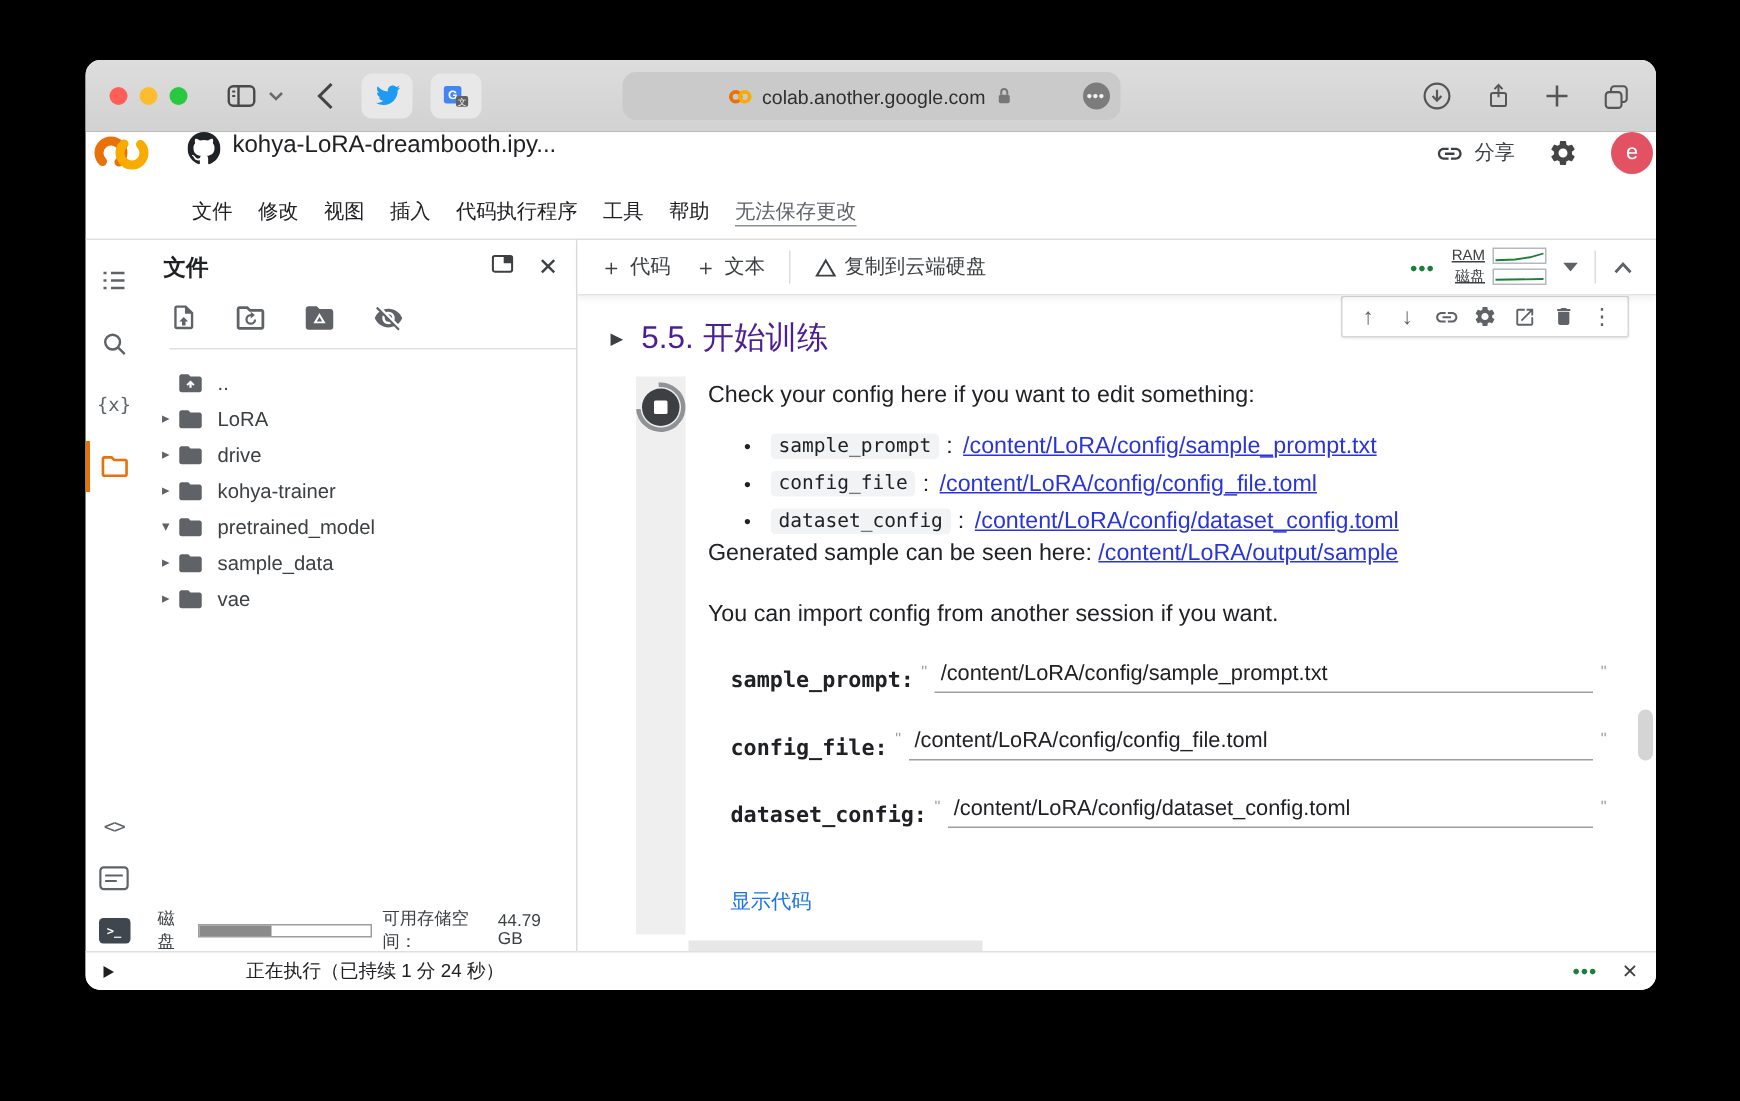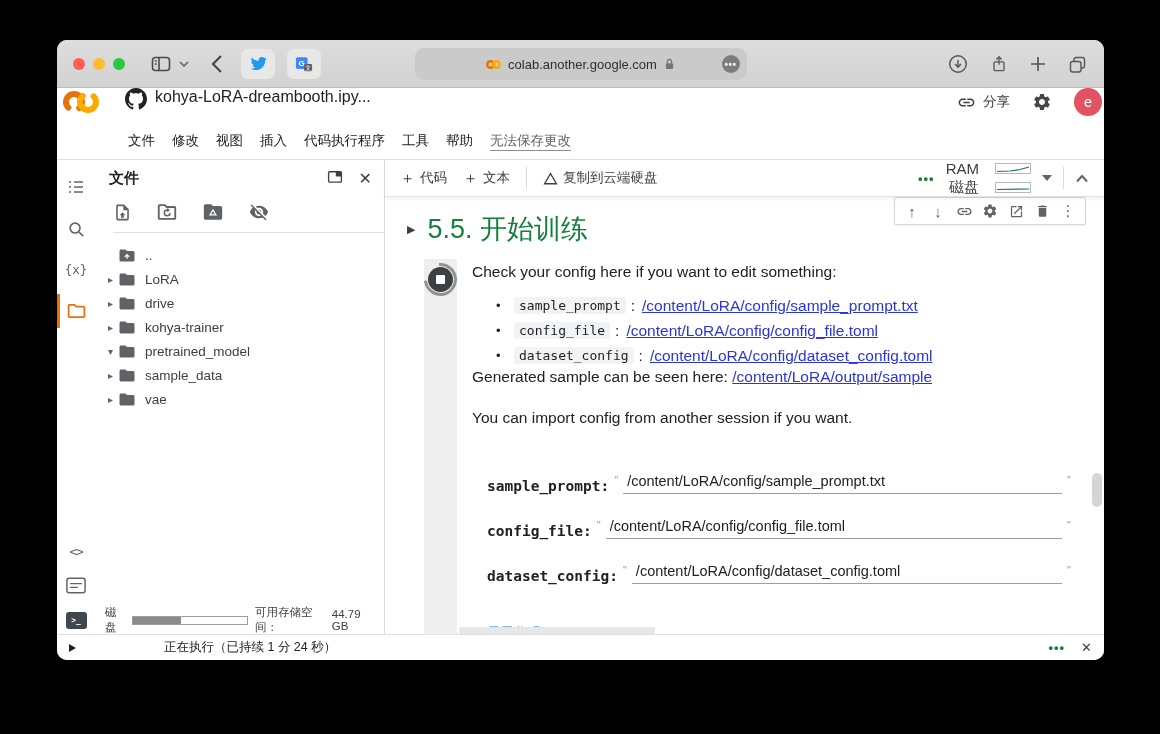--- a/index.html
+++ b/index.html
@@ -66,28 +66,28 @@
   
   .main { flex:1; display:flex; flex-direction:column; min-width:0; position:relative; }
   .ntb { height:37px; display:flex; align-items:center; padding:0 15px; gap:16px;
     border-bottom:1px solid #e3e3e3; box-shadow:0 2px 4px rgba(0,0,0,.06);
     flex:none; font-size:13.5px; color:#3c4043; position:relative; z-index:2; background:#fff; }
   .ntb-btn { display:flex; align-items:center; gap:5px; }
   .plus { font-size:15px; color:#3c4043; }
   .vdiv { width:1px; height:22px; background:#dadce0; }
   .ntb-right { margin-left:auto; display:flex; align-items:center; gap:11px; }
   .dots-green { color:#188038; font-weight:700; letter-spacing:1px; font-size:13px; }
-  .resgrid { display:grid; grid-template-columns:auto auto; gap:1px 16px; align-items:center;
-    font-size:15px; color:#3c4043; justify-items:end; }
+  .resgrid { display:grid; grid-template-columns:auto auto; gap:1px 5px; align-items:center;
+    font-size:10px; color:#3c4043; justify-items:end;text-decoration:underline; }
   .spark { width:36px; height:11px; border:1px solid #b5b9bd; background:#fff; display:block; }
 
   .nbarea { flex:1; position:relative; padding:14px 20px 0 22px; overflow:hidden; }
   .cellhead { display:flex; align-items:center; }
   .secarrow { font-size:11px; color:#3c4043; margin-right:12px; }
-  .h2 { font-size:27px; color:#15803d; font-weight:400;text-align:right; }
+  .h2 { font-size:21px; color:#4c1d95; font-weight:400;text-align:right; }
   .celltb { position:absolute; top:0; right:18px; background:#fff; border:1px solid #d5d7da;
     border-radius:2px; display:flex; align-items:center; padding:2px 4px;
     box-shadow:0 1px 2px rgba(0,0,0,.08); }
   .ctb { width:26px; height:22px; display:flex; align-items:center; justify-content:center;
     color:#5f6368; font-size:15px; }
 
   .cellbody { display:flex; margin-left:17px; margin-top:12px; }
   .gutter { width:33px; background:#efefef; flex:none; display:flex; justify-content:center;
     align-items:flex-start; padding-top:7px; min-height:372px; }
   .runbtn { width:27px; height:27px; position:relative; }
@@ -103,21 +103,21 @@
   .bdot { width:18px; font-size:13px; flex:none; }
   .k { font-family:"DejaVu Sans Mono","Liberation Mono",monospace; font-size:13px;
     background:#f1f3f4; padding:1px 5px; border-radius:3px; }
   .bsep { margin:0 7px 0 5px; }
   .mdlink { color:#2a35d9; text-decoration:underline; cursor:pointer; }
   .gen { }
   .imp { margin-top:23px; }
 
   .form { margin-top:14px; padding-left:15px; }
   .frow { display:flex; align-items:flex-end; margin-top:24px; }
-  .frow.first { margin-top:46px; }
+  .frow.first { margin-top:22px; }
   .flabel { font-family:"DejaVu Sans Mono","Liberation Mono",monospace; font-weight:700;
     font-size:14.5px; white-space:nowrap; }
   .fq { color:#9aa0a6; font-size:11px; margin:0 5px; position:relative; top:-8px; flex:none; }
   .finput { flex:1; border-bottom:1px solid #9e9e9e; font-size:14.5px; padding:0 2px 4px 4px; }
   .showcode { color:#1a73e8; font-size:13.5px; margin-top:40px; padding-left:15px; cursor:pointer; }
 
   .outstrip { position:absolute; left:74px; bottom:0; width:196px; height:7px; background:#e7e7e7; }
   .scrollthumb { position:absolute; right:2px; top:276px; width:10px; height:34px;
     background:#d5d5d5; border-radius:5px; }
 

